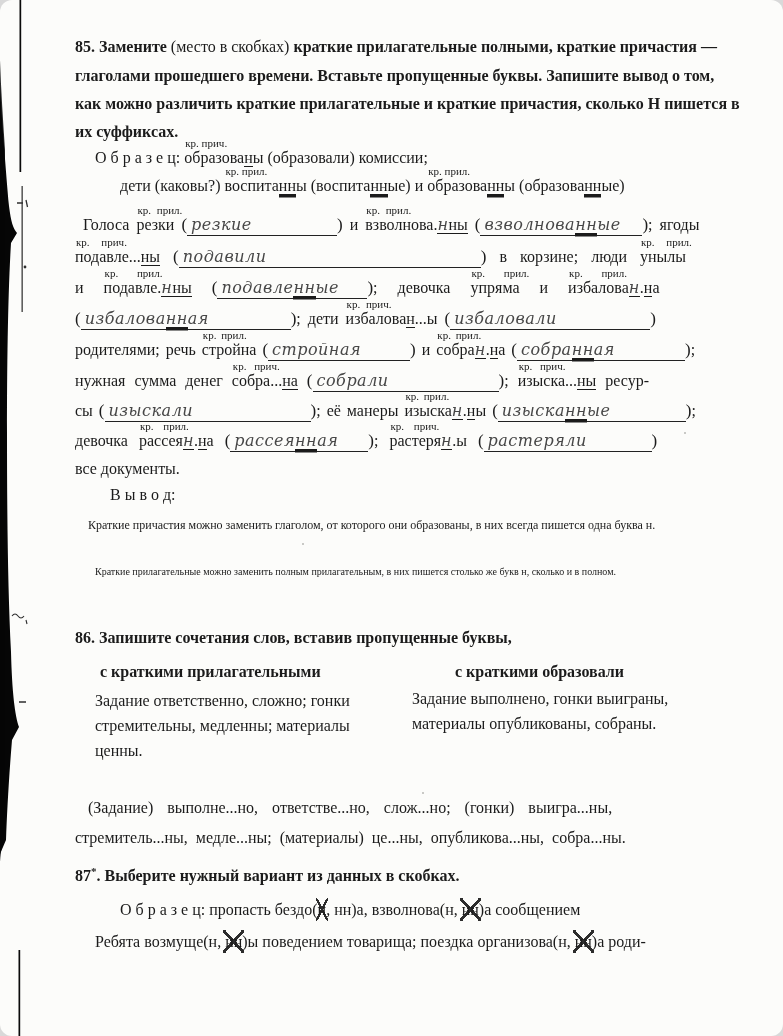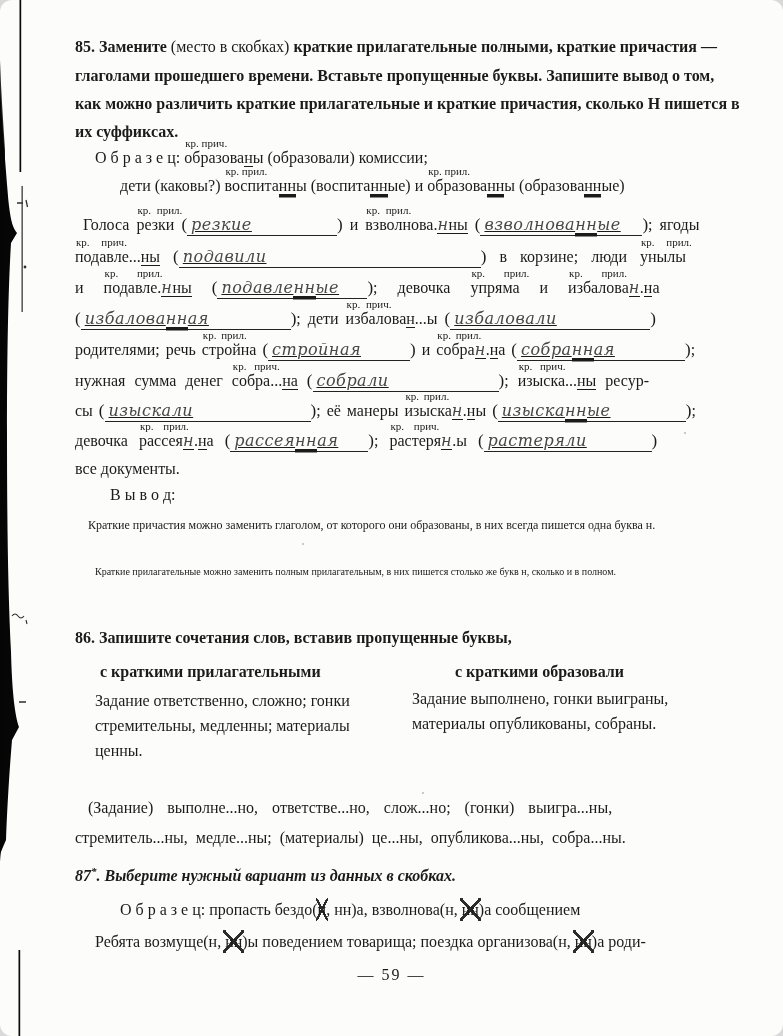--- a/index.html
+++ b/index.html
@@ -22,21 +22,21 @@
   .ov { position:relative; display:inline-block; }
   .ovl {
     position:absolute; bottom:calc(100% - 2px); left:1px;
     font-size:11px; line-height:11px; white-space:nowrap;
     font-weight:normal; font-style:normal; color:#1b1b1b; letter-spacing:0;
   }
   .blankwrap { display:inline-block; }
   .pr { font-size:17px; }
   .fill {
     display:inline-block; border-bottom:1.6px solid #222;
-    padding:0 6px 1px 4px; line-height:18px; vertical-align:baseline;text-decoration:underline;
+    padding:0 6px 1px 4px; line-height:18px; vertical-align:baseline;
   }
   .xopt {
     position:relative; display:inline-block; padding:1px 2px; margin:-1px -2px;
     background-image:
       linear-gradient(to top right, transparent 45%, #2c2c2c 45%, #2c2c2c 55%, transparent 55%),
       linear-gradient(to bottom right, transparent 45%, #2c2c2c 45%, #2c2c2c 55%, transparent 55%);
   }
   .sup { vertical-align:super; font-size:11px; font-weight:bold; }
   .pagenum { position:absolute; top:966px; left:0; width:100%; text-align:center; font-size:16px; letter-spacing:2px; }
   .binding { position:absolute; left:0; top:0; pointer-events:none; }
@@ -86,19 +86,18 @@
       <div class="line" style="left: 110px; top: 484px;"><span>В ы в о д:</span></div>
       <div class="line wrap" style="left: 88px; top: 514px; width: 605px; line-height: 23px; font-size: 12px;"><span>Краткие причастия можно заменить глаголом, от которого они образованы, в них всегда пишется одна буква н.</span></div>
       <div class="line wrap" style="left: 95px; top: 560px; width: 605px; line-height: 23px; font-size: 10px;"><span>Краткие прилагательные можно заменить полным прилагательным, в них пишется столько же букв н, сколько и в полном.</span></div>
       <div class="line" style="left: 75px; top: 627px;"><span class="b">86. Запишите сочетания слов, вставив пропущенные буквы,</span></div>
       <div class="line" style="left: 100px; top: 661px;"><span class="b">с краткими прилагательными</span></div>
       <div class="line" style="left: 455px; top: 661px;"><span class="b">с краткими образовали</span></div>
       <div class="line wrap" style="left: 95px; top: 688px; width: 272px; line-height: 25px;"><span>Задание ответственно, сложно; гонки стремительны, медленны; материалы ценны.</span></div>
       <div class="line wrap" style="left: 412px; top: 686px; width: 292px; line-height: 25px;"><span>Задание выполнено, гонки выиграны, материалы опубликованы, собраны.</span></div>
       <div class="line" style="left: 88px; top: 797px; word-spacing: 10px;"><span>(Задание) выполне...но, ответстве...но, слож...но; (гонки) выигра...ны,</span></div>
       <div class="line" style="left: 75px; top: 827px; word-spacing: 4px;"><span>стремитель...ны, медле...ны; (материалы) це...ны, опубликова...ны, собра...ны.</span></div>
-      <div class="line" style="left: 75px; top: 861px; font-style: italic;"><span class="b">87</span><span class="sup">*</span><span class="b">. Выберите нужный вариант из данных в скобках.</span></div>
+      <div class="line" style="left: 75px; top: 861px;"><span class="b">87</span><span class="sup">*</span><span class="b">. Выберите нужный вариант из данных в скобках.</span></div>
       <div class="line" style="left: 120px; top: 899px;"><span>О б р а з е ц: пропасть бездо(</span><span class="xopt">н</span><span>, нн)а, взволнова(н, </span><span class="xopt">нн</span><span>)а сообщением</span></div>
       <div class="line" style="left: 95px; top: 931px;"><span>Ребята возмуще(н, </span><span class="xopt">нн</span><span>)ы поведением товарища; поездка организова(н, </span><span class="xopt">нн</span><span>)а роди-</span></div>
     </div>
 
-  <div class="pagenum">— 59 —</div>
 </div>
 
 </body></html>

